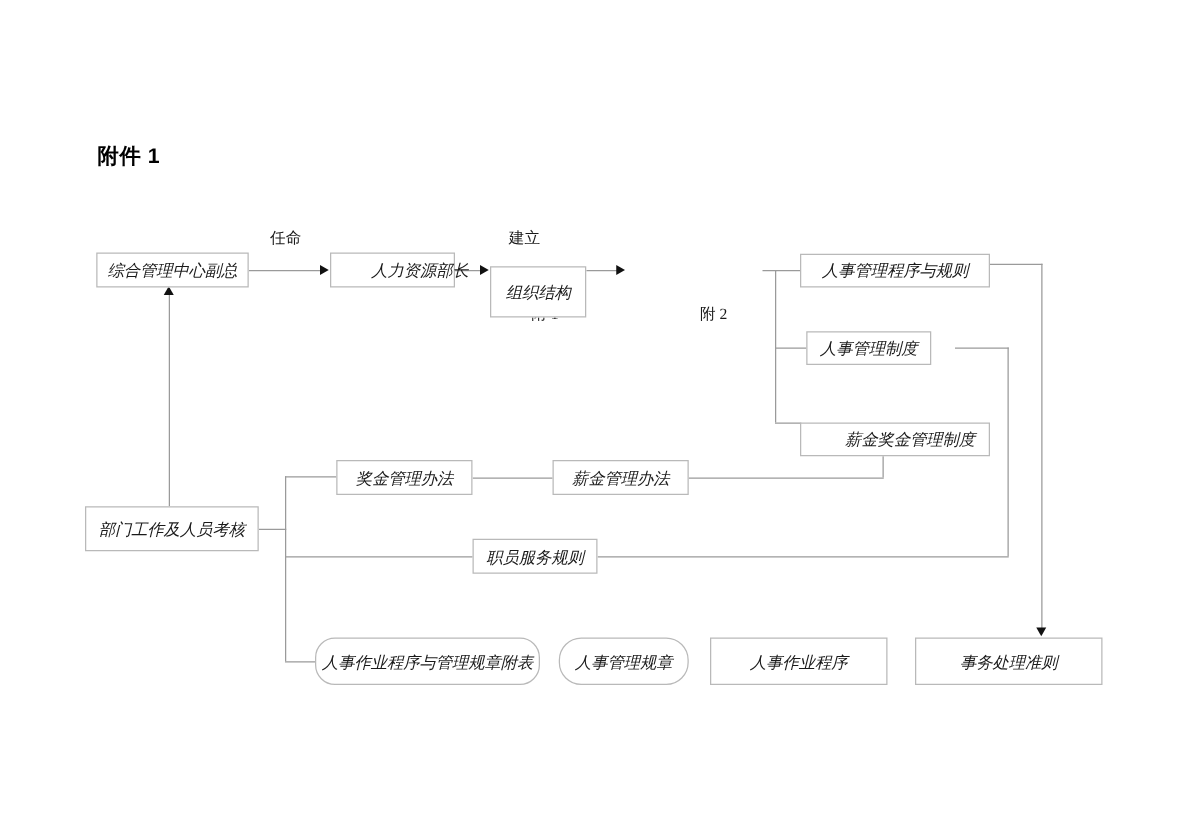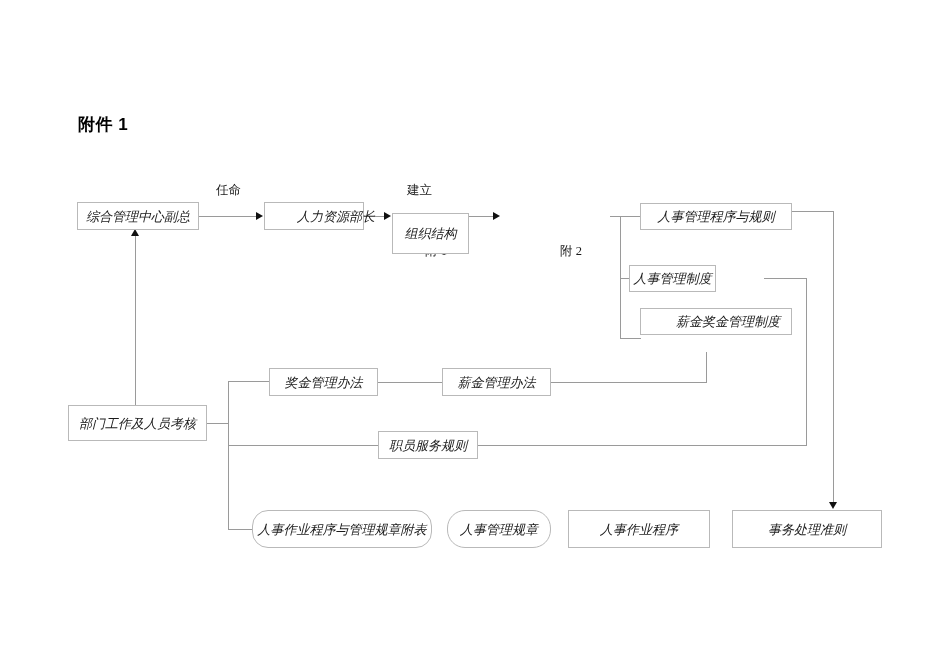--- a/index.html
+++ b/index.html
@@ -133,23 +133,23 @@
 
   <div class="box" style="left:77px;top:202px;width:122px;height:28px;">综合管理中心副总</div>
 
   <div class="box" style="left:264px;top:202px;width:100px;height:28px;padding-left:44px;">人力资源部长</div>
 
   <div class="box" style="left:392px;top:203px;width:77px;height:41px;margin-top:10px;">组织结构</div>
 
 
   <div class="box" style="left:640px;top:203px;width:152px;height:27px;">人事管理程序与规则</div>
 
-  <div class="box" style="left:629px;top:265px;width:87px;height:27px;">人事管理制度</div>
+  <div class="box" style="left:645px;top:265px;width:100px;height:27px;">人事管理制度</div>
 
-  <div class="box" style="left:640px;top:308px;width:152px;height:27px;padding-left:24px;">薪金奖金管理制度</div>
+  <div class="box" style="left:640px;top:338px;width:152px;height:27px;padding-left:24px;">薪金奖金管理制度</div>
 
   <div class="box" style="left:269px;top:368px;width:109px;height:28px;">奖金管理办法</div>
 
   <div class="box" style="left:442px;top:368px;width:109px;height:28px;">薪金管理办法</div>
 
   <div class="box" style="left:68px;top:405px;width:139px;height:36px;">部门工作及人员考核</div>
 
   <div class="box" style="left:378px;top:431px;width:100px;height:28px;">职员服务规则</div>
 
   <div class="box" style="left:252px;top:510px;width:180px;height:38px;border-radius:16px;">人事作业程序与管理规章附表</div>

